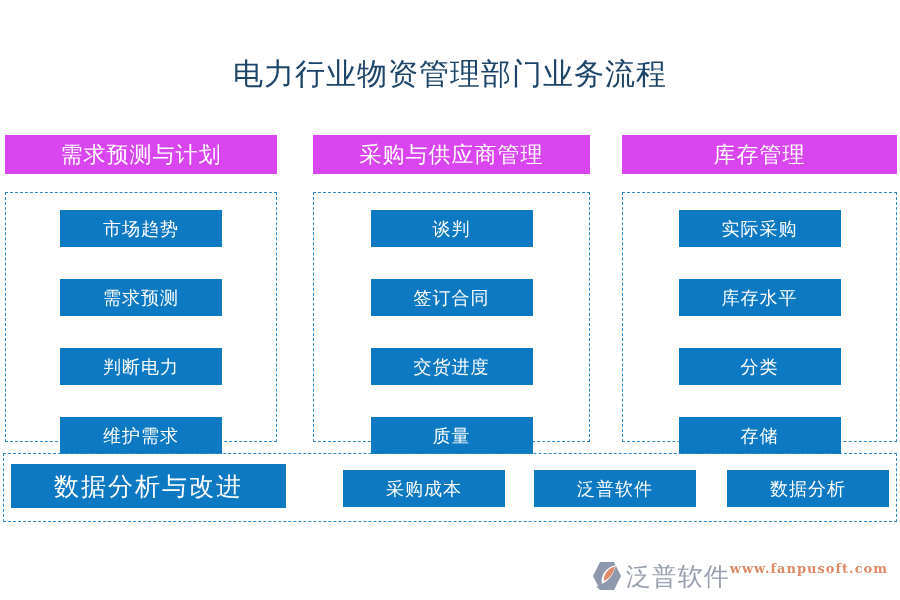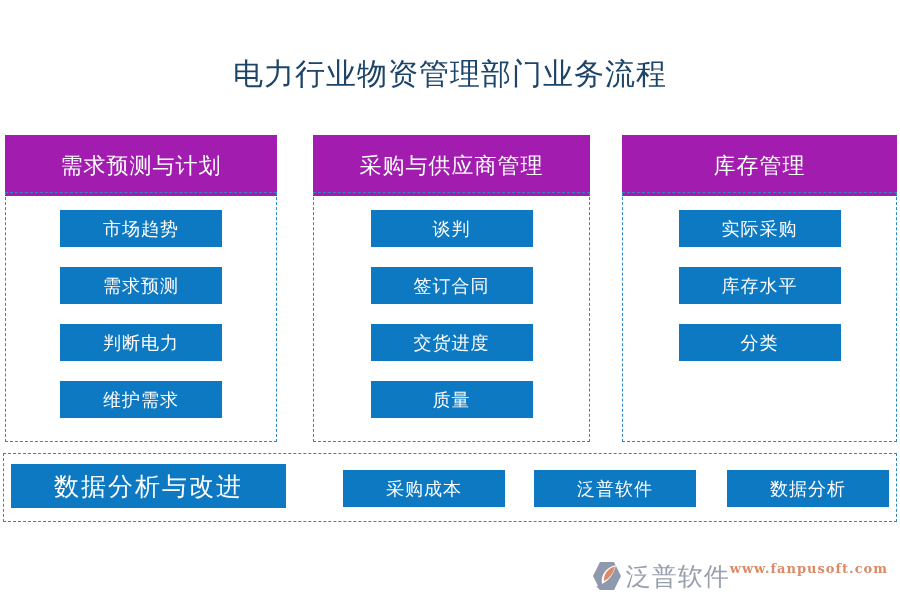--- a/index.html
+++ b/index.html
@@ -10,33 +10,33 @@
   .title{
     position:absolute;top:54px;left:0;width:100%;text-align:center;
     font-size:30px;color:#1d4569;letter-spacing:1px;white-space:nowrap;
     box-sizing:border-box;
   }
   .col{position:absolute;top:0;}
   .col-1{left:5px;width:272px;}
   .col-2{left:313px;width:277px;}
   .col-3{left:622px;width:275px;}
   .hdr{
-    position:absolute;top:135px;left:0;width:100%;height:61px;
-    background:#a21caf;color:#ffffff;font-size:22px;letter-spacing:1px;
+    position:absolute;top:135px;left:0;width:100%;height:39px;
+    background:#d946ef;color:#ffffff;font-size:22px;letter-spacing:1px;
     display:flex;align-items:center;justify-content:center;box-sizing:border-box;
   }
   .panel{
     position:absolute;top:192px;left:0;width:100%;height:250px;
     border:1.5px dashed #2e86c6;box-sizing:border-box;
     display:flex;flex-direction:column;align-items:center;padding-top:17px;
   }
   .item{
     width:162px;height:37px;background:#0d79c2;color:#ffffff;font-size:18px;
     display:flex;align-items:center;justify-content:center;flex:none;
-    margin-bottom:20px;letter-spacing:1px;
+    margin-bottom:32px;letter-spacing:1px;
   }
   .bottom{
     position:absolute;left:3px;top:453px;width:894px;height:69px;
     border:1.5px dashed #2e86c6;box-sizing:border-box;
   }
   .bottom .big-hdr{
     position:absolute;left:7px;top:10px;width:275px;height:44px;
     background:#0d79c2;color:#ffffff;font-size:25px;letter-spacing:2px;
     display:flex;align-items:center;justify-content:center;
   }
@@ -85,20 +85,21 @@
       <div class="item">质量</div>
     </div>
   </section>
 
   <section class="col col-3">
     <div class="hdr">库存管理</div>
     <div class="panel">
       <div class="item">实际采购</div>
       <div class="item">库存水平</div>
       <div class="item">分类</div>
+      <div class="item">存储</div>
     </div>
   </section>
 
   <section class="bottom">
     <div class="big-hdr">数据分析与改进</div>
     <div class="item b1">采购成本</div>
     <div class="item b2">泛普软件</div>
     <div class="item b3">数据分析</div>
   </section>
 

